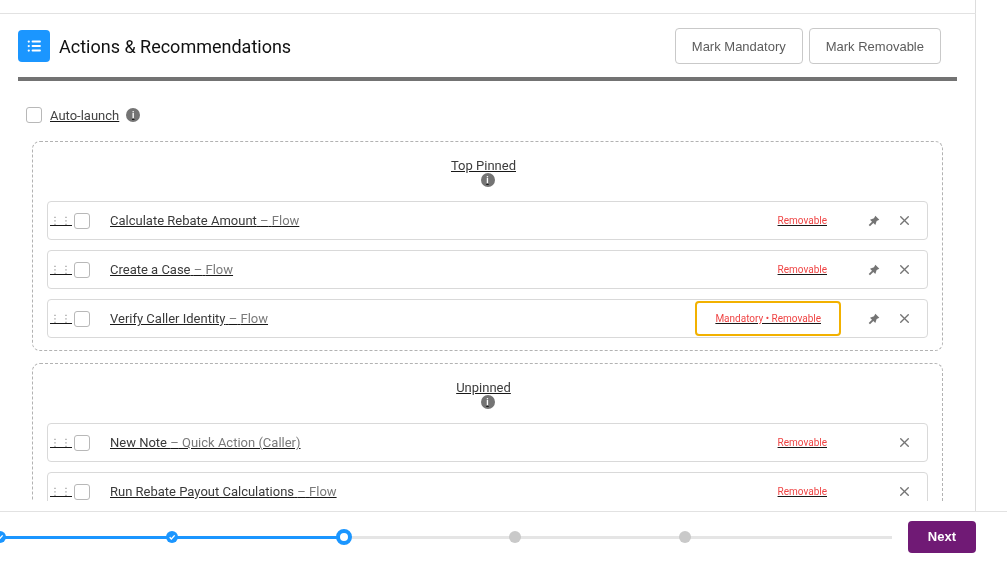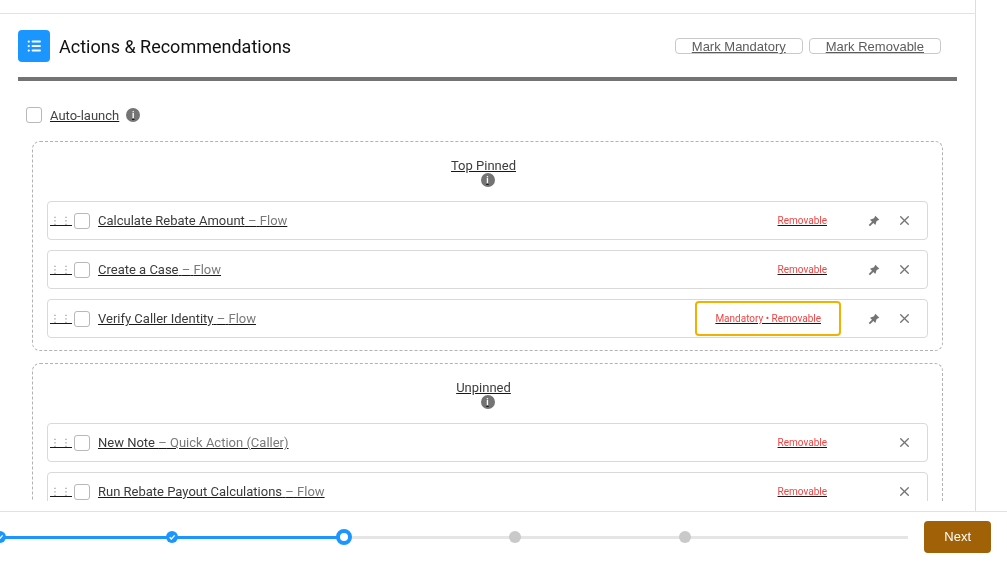--- a/index.html
+++ b/index.html
@@ -47,30 +47,29 @@
     color: #fff;
     margin-right: 9px;
   }
   .title-text {
     font-size: 18px;
     font-weight: 400;
     color: #101010;
   }
   .title-spacer { flex: 1; }
   .mark-btn {
-    height: 16px;
+    height: 36px;
     padding: 0 16px;
     margin-left: 6px;
     border: 1px solid #c9c9c9;
     border-radius: 4px;
     background: #fff;
     font-size: 13px;
     color: #5c5c5c;
     cursor: default;
-    text-decoration: underline;
   }
   .content-area {
     position: absolute;
     top: 77px;
     left: 18px;
     right: 18px;
     bottom: 60px;
     border-top: 4px solid #737373;
     padding-top: 26px;
     overflow: hidden;
@@ -140,20 +139,21 @@
     justify-content: center;
     color: #8a8a8a;
     flex-shrink: 0;
     font-size: 10px;
     line-height: 4px;
     letter-spacing: 1px;
   }
   .item-row .checkbox { margin-left: 0; }
   .item-label {
     font-size: 13px;
+    margin-left: 12px;
     color: #3b3b3b;
   }
   .item-label .faded { color: #7a7a7a; }
   .item-spacer { flex: 1; }
   .tag-area {
     font-size: 10px;
     color: #ef4444;
     margin-right: 20px;
     padding: 6px 12px;
   }
@@ -231,27 +231,28 @@
   }
   .dot.current {
     width: 16px; height: 16px;
     top: 2px;
     background: #fff;
     border: 4px solid #1b96ff;
   }
   .next-btn {
     height: 32px;
     padding: 0 20px;
-    margin-right: 16px;
-    background: #a16207;
+    margin-right: 31px;
+    background: #701a75;
     color: #fff;
     border: none;
     border-radius: 4px;
     font-size: 13px;
     cursor: pointer;
+    font-weight: bold;
   }
 </style>
 </head>
 <body>
 
 <div class="outer-canvas">
   <div class="canvas-top-border"></div>
 
   <div class="title-bar">
     <div class="title-icon">

